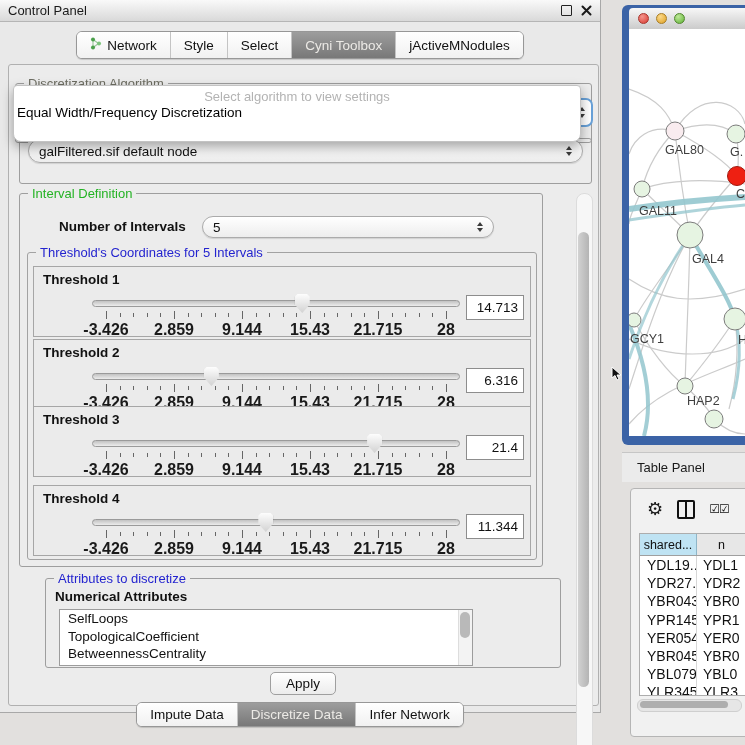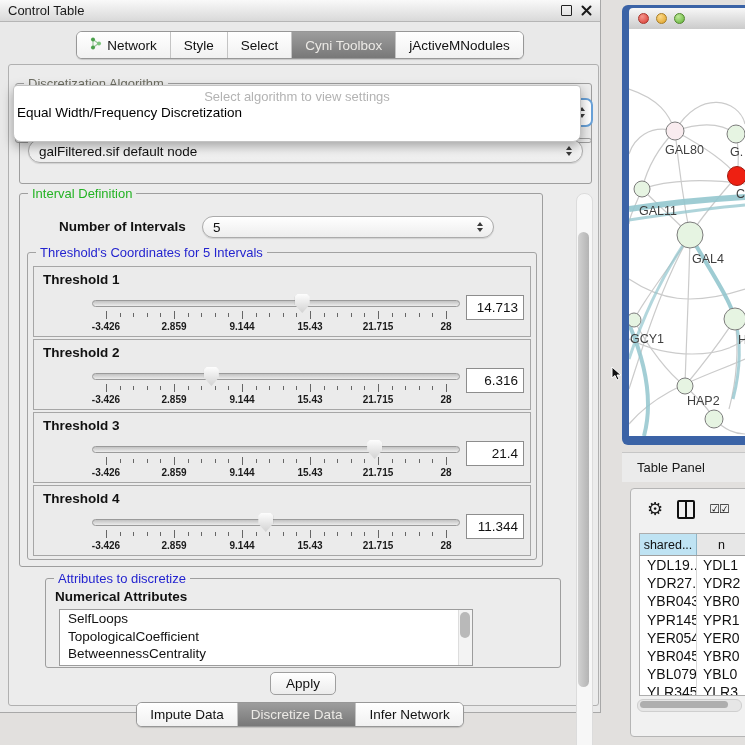--- a/index.html
+++ b/index.html
@@ -63,21 +63,21 @@
   .track{position:absolute;left:0;right:0;top:7px;height:5px;border:1px solid #9a9a9a;
          border-radius:4px;background:linear-gradient(#c2c2c2,#ececec);}
   .thumb{position:absolute;top:1px;width:15px;height:19px;
          background:linear-gradient(#fdfdfd,#d2d2d2);
          clip-path:polygon(18% 0,82% 0,100% 14%,100% 55%,50% 100%,0 55%,0 14%);
          filter:drop-shadow(0 0 1px #777);}
   .ticks{position:absolute;left:0;right:0;top:18px;height:9px;}
   .tick{position:absolute;top:2px;width:1px;height:4px;background:#666;}
   .tick.major{top:0;height:8px;}
   .tick-labels{position:absolute;left:0;right:0;top:28px;height:12px;}
-  .tick-label{position:absolute;transform:translateX(-50%);font-size:10px;font-weight:bold;color:#1a1a1a;}
+  .tick-label{position:absolute;transform:translateX(-50%);font-size:16px;font-weight:bold;color:#1a1a1a;}
   .value-box{position:absolute;right:6px;top:28px;width:58px;height:25px;background:#fff;
              border:1px solid #8d8d8d;font-size:13.5px;text-align:right;padding:0 5px;
              box-sizing:border-box;font-family:"Liberation Sans",sans-serif;color:#111;}
   
   .attr-title{position:absolute;left:9px;top:10px;font-weight:bold;font-size:13.5px;}
   .attr-listbox{position:absolute;left:13px;top:30px;width:412px;height:55px;background:#fff;
                 border:1px solid #9c9c9c;overflow:hidden;}
   .attr-item{font-size:13.5px;line-height:17.5px;padding-left:8px;white-space:nowrap;}
   .attr-scroll{position:absolute;right:0;top:0;bottom:0;width:13px;background:#f3f3f3;
                border-left:1px solid #ddd;}
@@ -132,21 +132,21 @@
   .tp-hthumb{position:absolute;left:2px;top:1px;width:88px;height:7px;border-radius:4px;background:#aeaeae;}
 </style>
 </head>
 <body>
 
 <div class="page">
 
   <div class="control-panel">
 
     <div class="cp-titlebar">
-      <span class="cp-title">Control Table</span>
+      <span class="cp-title">Control Panel</span>
       <span class="cp-winbtns">
         <span class="float-icon"></span>
         <span class="close-icon">
           <svg width="11" height="11" viewBox="0 0 11 11">
               <path d="M1.5 1.5 L9.5 9.5 M9.5 1.5 L1.5 9.5" stroke="#1a1a1a" stroke-width="2" stroke-linecap="round"></path>
             </svg>
         </span>
       </span>
     </div>
 
@@ -303,21 +303,21 @@
                   <span class="tick-label" style="left: 150px;">9.144</span>
                   <span class="tick-label" style="left: 218px;">15.43</span>
                   <span class="tick-label" style="left: 286px;">21.715</span>
                   <span class="tick-label" style="left: 354px;">28</span>
                 </div>
               <div class="thumb" style="left: 111.899px;"></div>
             </div>
             <input class="value-box" value="6.316" style="">
           </div>
 
-          <div class="threshold-panel" style="top:159px;">
+          <div class="threshold-panel" style="top:153px;">
             <span class="tp-label">Threshold 3</span>
             <div class="slider">
               <div class="track"></div>
               <div class="ticks">
                   <div class="tick major" style="left: 14px;"></div>
                   <div class="tick" style="left: 27.6px;"></div>
                   <div class="tick" style="left: 41.2px;"></div>
                   <div class="tick" style="left: 54.8px;"></div>
                   <div class="tick" style="left: 68.4px;"></div>
                   <div class="tick major" style="left: 82px;"></div>

